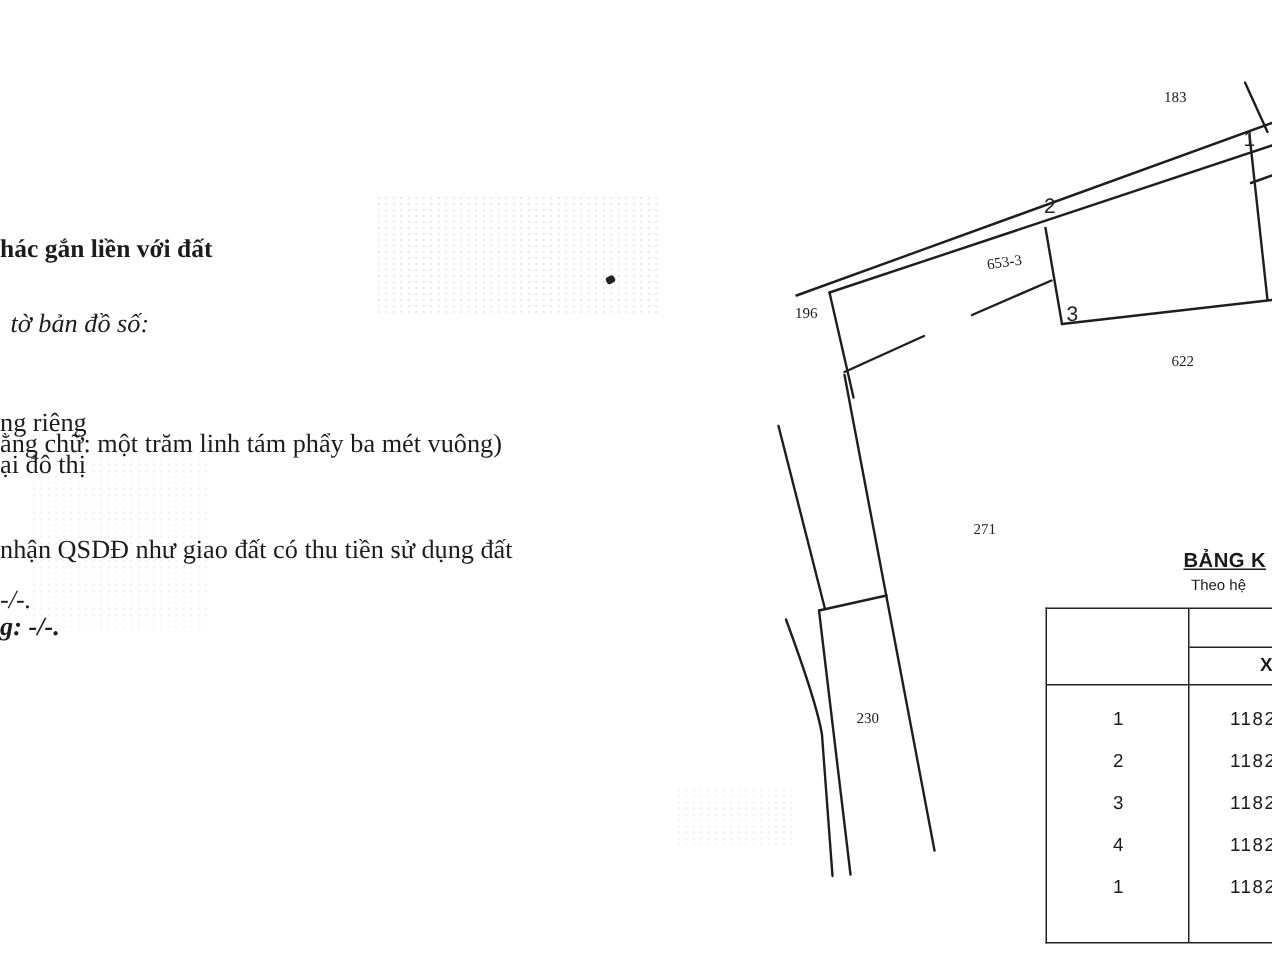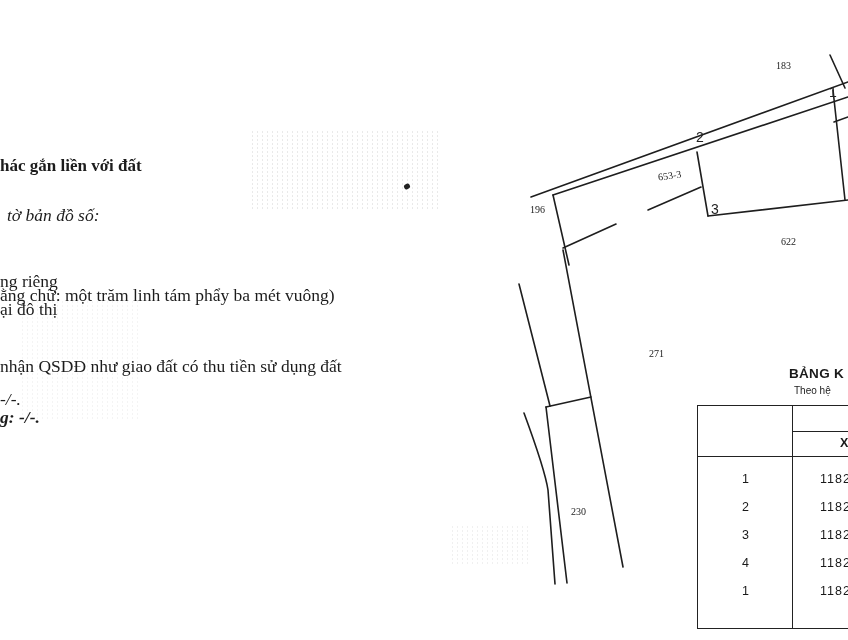--- a/index.html
+++ b/index.html
@@ -23,21 +23,21 @@
   .italic-b { font-weight: bold; font-style: italic; }
   .dot-mark { position: absolute; left: 404px; top: 184px; width: 6px; height: 5px; background: #222; border-radius: 2px; transform: rotate(-30deg); }
 
   .map { position: absolute; left: 440px; top: 0; width: 408px; height: 460px; }
   .map svg { position: absolute; left: 0; top: 0; }
   .parcel-label { position: absolute; font-size: 10px; color: #222; font-family: "Liberation Serif", serif; }
   .point-label { position: absolute; font-size: 14px; color: #222; font-family: "Liberation Sans", sans-serif; }
 
   .table-title {
     position: absolute; left: 789px; top: 366px; font-family: "Liberation Sans", sans-serif;
-    font-weight: bold; font-size: 13.5px; white-space: nowrap; letter-spacing: 0.3px;
+    font-weight: bold; font-size: 13.5px; white-space: nowrap; letter-spacing: 0.3px; text-decoration: underline;
   }
   .table-sub {
     position: absolute; left: 794px; top: 385px; font-family: "Liberation Sans", sans-serif;
     font-size: 10px; white-space: nowrap;
   }
   .coord-table {
     position: absolute; left: 697px; top: 405px; width: 160px; height: 224px;
     border: 1.6px solid #222; border-right: none; box-sizing: border-box;
     font-family: "Liberation Sans", sans-serif; font-size: 12.5px;
   }
@@ -109,21 +109,21 @@
     </g>
   </svg>
 
   <div class="noise" style="left:10px; top:525px; width:80px; height:40px; opacity:0.25;"></div>
 
   <div class="parcel-label" style="left:336px; top:60px;">183</div>
   <div class="parcel-label" style="left:218px; top:170px; transform:rotate(-8deg);">653-3</div>
   <div class="parcel-label" style="left:90px; top:204px;">196</div>
   <div class="parcel-label" style="left:341px; top:236px;">622</div>
   <div class="parcel-label" style="left:209px; top:348px;">271</div>
-  <div class="parcel-label" style="left:131px; top:474px;margin-top:32px;">230</div>
+  <div class="parcel-label" style="left:131px; top:474px;">230</div>
 
   <div class="point-label" style="left:389px; top:84px;">1</div>
   <div class="point-label" style="left:256px; top:129px;">2</div>
   <div class="point-label" style="left:271px; top:201px;">3</div>
 </div>
 
 <div class="table-title">BẢNG K</div>
 <div class="table-sub">Theo hệ</div>
 
 <div class="coord-table">

